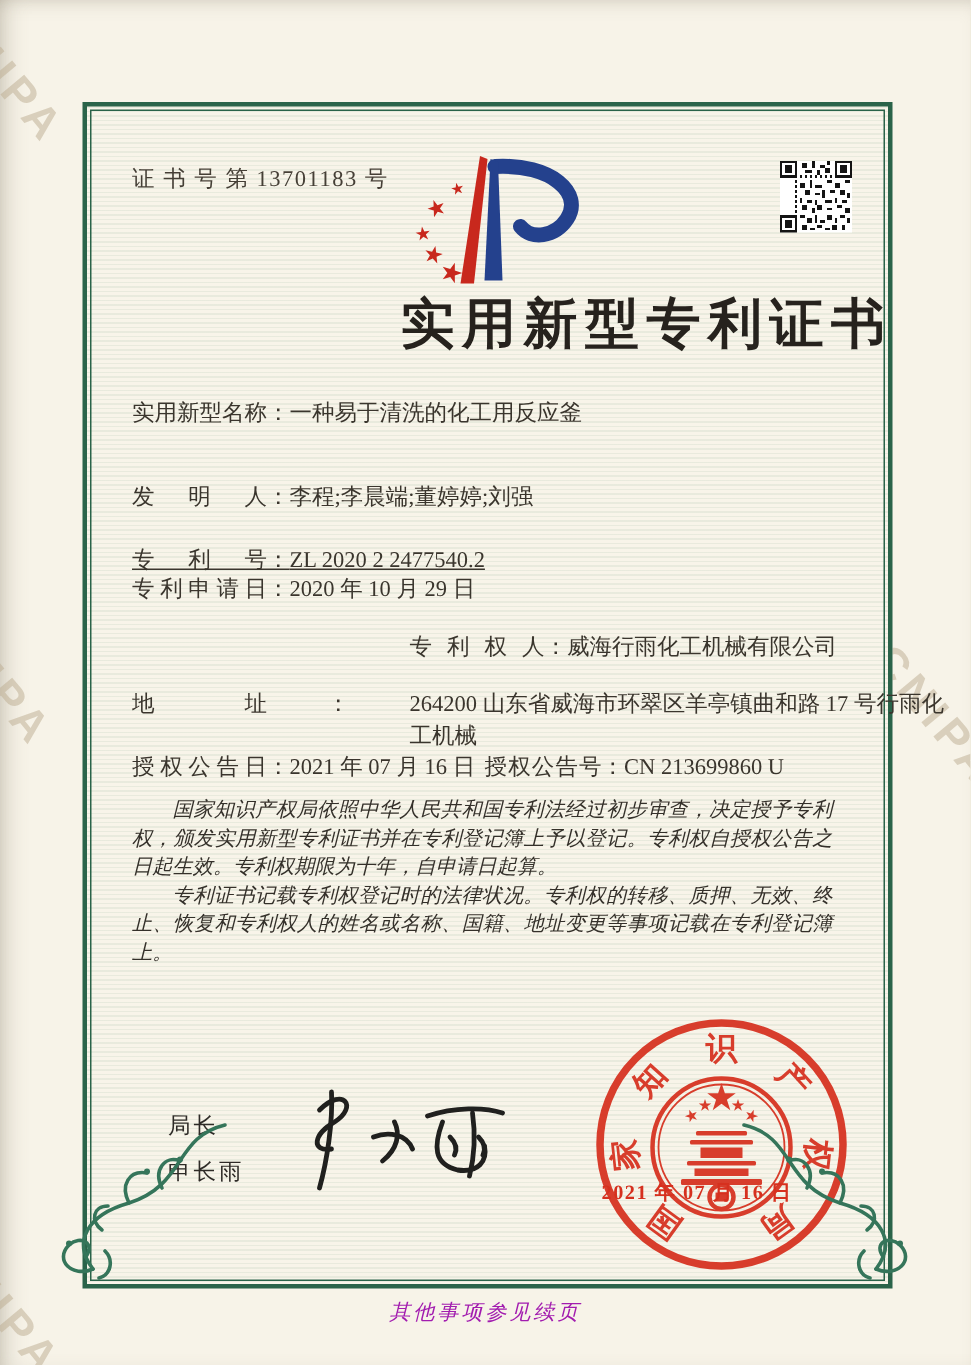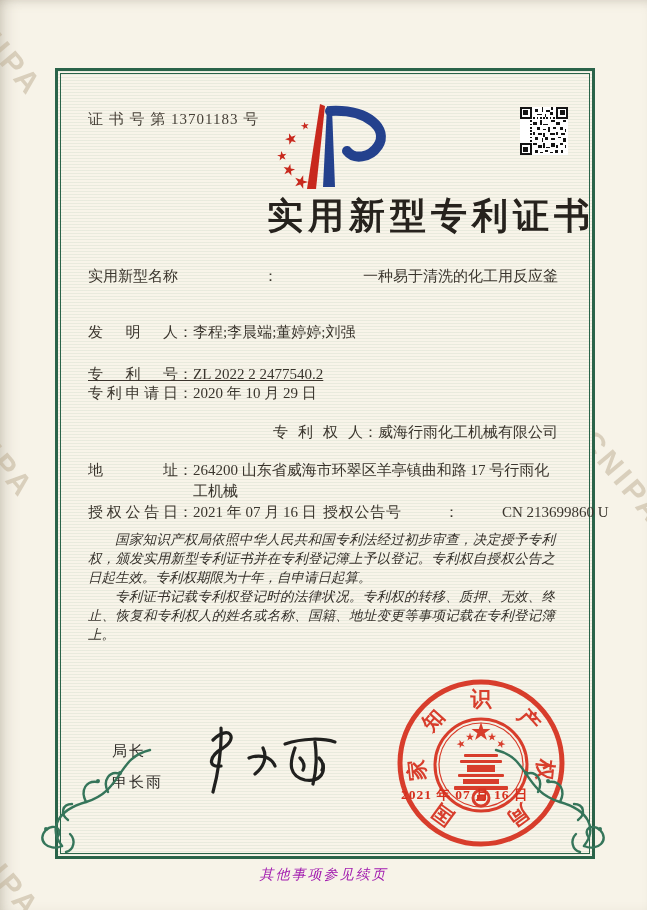--- a/index.html
+++ b/index.html
@@ -19,21 +19,21 @@
   .frame-inner{position:absolute;inset:2px;border:1px solid #2a6349;pointer-events:none;}
   
   .certno{position:absolute;left:88px;top:110px;font-size:15px;color:#453f36;letter-spacing:1px;}
   .title{position:absolute;left:55px;top:192px;width:540px;text-align:right;
          font-size:36px;font-weight:bold;letter-spacing:5px;color:#26221d;}
   .row{position:absolute;left:88px;width:470px;font-size:15px;color:#3a352d;line-height:21px;display:flex;}
   .lab{display:inline-block;width:90px;text-align:justify;text-align-last:justify;flex:0 0 90px;}
   .colon{flex:0 0 auto;}
   .val{flex:0 0 auto;}
   .val.wrap{width:362px;}
-  .pair2{position:absolute;left:235px;top:0;display:flex;gap:43px;}
+  .pair2{position:absolute;left:235px;top:0;display:flex;}
   .pair2 .lab{width:78px;flex:0 0 78px;}
   .paras{position:absolute;left:88px;top:530px;width:467px;font-size:13.5px;line-height:19px;
          color:#34302a;text-align:justify;font-style:italic;}
   .paras p{margin:0;text-indent:2em;}
   .signer{position:absolute;left:112px;top:735px;font-family:"Liberation Sans","DejaVu Sans",sans-serif;
           font-size:15px;color:#2e2b27;line-height:31px;letter-spacing:2px;}
   .sealdate{position:absolute;left:401px;top:786px;font-size:13.5px;font-weight:bold;
             color:#d6301e;letter-spacing:1px;white-space:nowrap;}
   .pageno{position:absolute;left:55px;top:832px;width:540px;text-align:center;font-size:12.5px;
           letter-spacing:2px;color:#3a352d;}
@@ -145,46 +145,46 @@
         <rect x="12" y="27" width="2" height="1"></rect>
         <rect x="15" y="26" width="2" height="1"></rect>
         <rect x="18" y="27" width="2" height="1"></rect>
         <rect x="21" y="26" width="2" height="2"></rect>
         <rect x="25" y="26" width="1" height="2"></rect>
     </g>
   </svg>
 
   <div class="title">实用新型专利证书</div>
 
-  <div class="row" style="top:266px;justify-content:space-between;">
+  <div class="row" style="top:266px;">
     <span class="lab">实用新型名称</span>
       <span class="colon">：</span>
       <span class="val">一种易于清洗的化工用反应釜</span>
   </div>
   <div class="row" style="top:306px;margin-top:16px;">
     <span class="lab">发明人</span>
       <span class="colon">：</span>
       <span class="val">李程;李晨端;董婷婷;刘强</span>
   </div>
   <div class="row" style="top:364px;text-decoration:underline;">
     <span class="lab">专利号</span>
       <span class="colon">：</span>
-      <span class="val">ZL 2022 2 2477540.2</span>
+      <span class="val">ZL 2020 2 2477540.2</span>
   </div>
   <div class="row" style="top:383px;">
     <span class="lab">专利申请日</span>
       <span class="colon">：</span>
       <span class="val">2020 年 10 月 29 日</span>
   </div>
   <div class="row" style="top:422px;justify-content:flex-end;">
     <span class="lab">专利权人</span>
       <span class="colon">：</span>
       <span class="val">威海行雨化工机械有限公司</span>
   </div>
-  <div class="row" style="top:460px;">
+  <div class="row" style="top:460px;gap:40px;">
     <span class="lab">地址</span>
       <span class="colon">：</span>
       <span class="val wrap">264200 山东省威海市环翠区羊亭镇曲和路 17 号行雨化工机械</span>
   </div>
   <div class="row" style="top:502px;">
     <span class="lab">授权公告日</span>
       <span class="colon">：</span>
       <span class="val">2021 年 07 月 16 日</span>
     <span class="pair2">
       <span class="lab">授权公告号</span>

